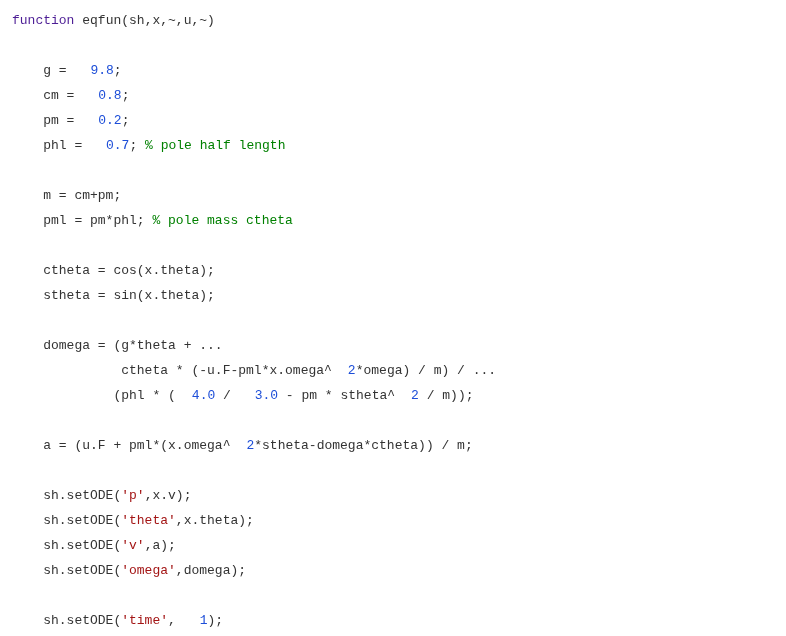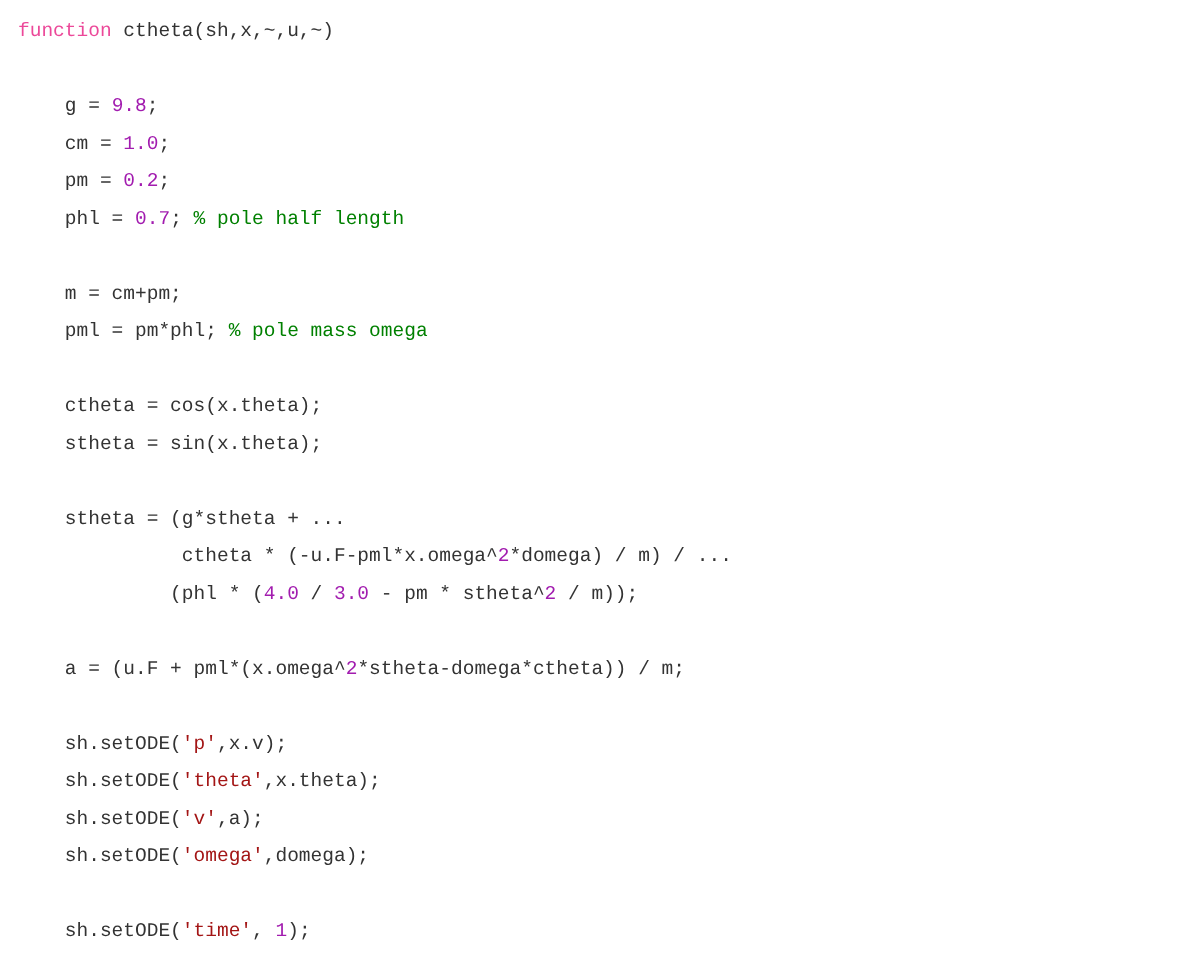--- a/index.html
+++ b/index.html
@@ -12,43 +12,43 @@
   }
   pre.code {
     margin: 0;
     padding: 8px 12px;
     font-family: "Consolas", "Menlo", "Courier New", monospace;
     font-size: 13px;
     line-height: 25px;
     white-space: pre;
     color: #333;
   }
-  .kw   { color: #ec4899; }   
-  .num  { color: #a21caf; }   
+  .kw   { color: #4c1d95; }   
+  .num  { color: #1d4ed8; margin-left: 16px; }   
   .str  { color: #a31515; }   
   .com  { color: #008000; }
 </style>
 </head>
 <body>
 
-<pre class="code"><span class="kw">function</span><span> ctheta(sh,x,~,u,~)</span>
+<pre class="code"><span class="kw">function</span><span> eqfun(sh,x,~,u,~)</span>
 
 <span>    g = </span><span class="num">9.8</span><span>;</span>
-<span>    cm = </span><span class="num">1.0</span><span>;</span>
+<span>    cm = </span><span class="num">0.8</span><span>;</span>
 <span>    pm = </span><span class="num">0.2</span><span>;</span>
 <span>    phl = </span><span class="num">0.7</span><span>; </span><span class="com">% pole half length</span>
 
 <span>    m = cm+pm;</span>
-<span>    pml = pm*phl; </span><span class="com">% pole mass omega</span>
+<span>    pml = pm*phl; </span><span class="com">% pole mass ctheta</span>
 
 <span>    ctheta = cos(x.theta);</span>
 <span>    stheta = sin(x.theta);</span>
 
-<span>    stheta = (g*stheta + ...</span>
-<span>              ctheta * (-u.F-pml*x.omega^</span><span class="num">2</span><span>*domega) / m) / ...</span>
+<span>    domega = (g*theta + ...</span>
+<span>              ctheta * (-u.F-pml*x.omega^</span><span class="num">2</span><span>*omega) / m) / ...</span>
 <span>             (phl * (</span><span class="num">4.0</span><span> / </span><span class="num">3.0</span><span> - pm * stheta^</span><span class="num">2</span><span> / m));</span>
 
 <span>    a = (u.F + pml*(x.omega^</span><span class="num">2</span><span>*stheta-domega*ctheta)) / m;</span>
 
 <span>    sh.setODE(</span><span class="str">'p'</span><span>,x.v);</span>
 <span>    sh.setODE(</span><span class="str">'theta'</span><span>,x.theta);</span>
 <span>    sh.setODE(</span><span class="str">'v'</span><span>,a);</span>
 <span>    sh.setODE(</span><span class="str">'omega'</span><span>,domega);</span>
 
 <span>    sh.setODE(</span><span class="str">'time'</span><span>, </span><span class="num">1</span><span>);</span></pre>

